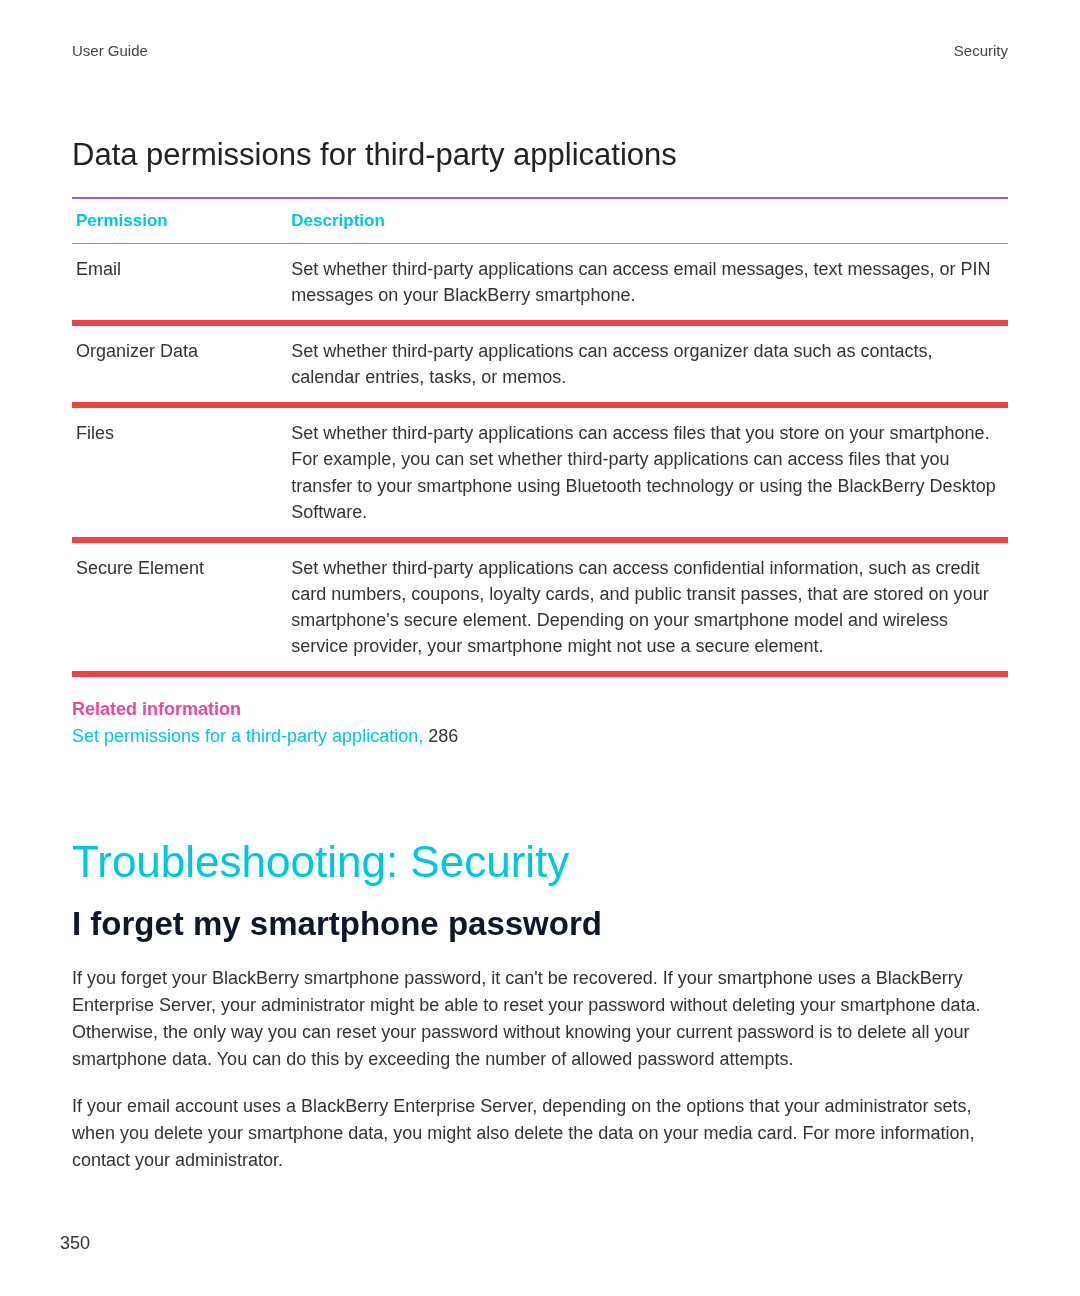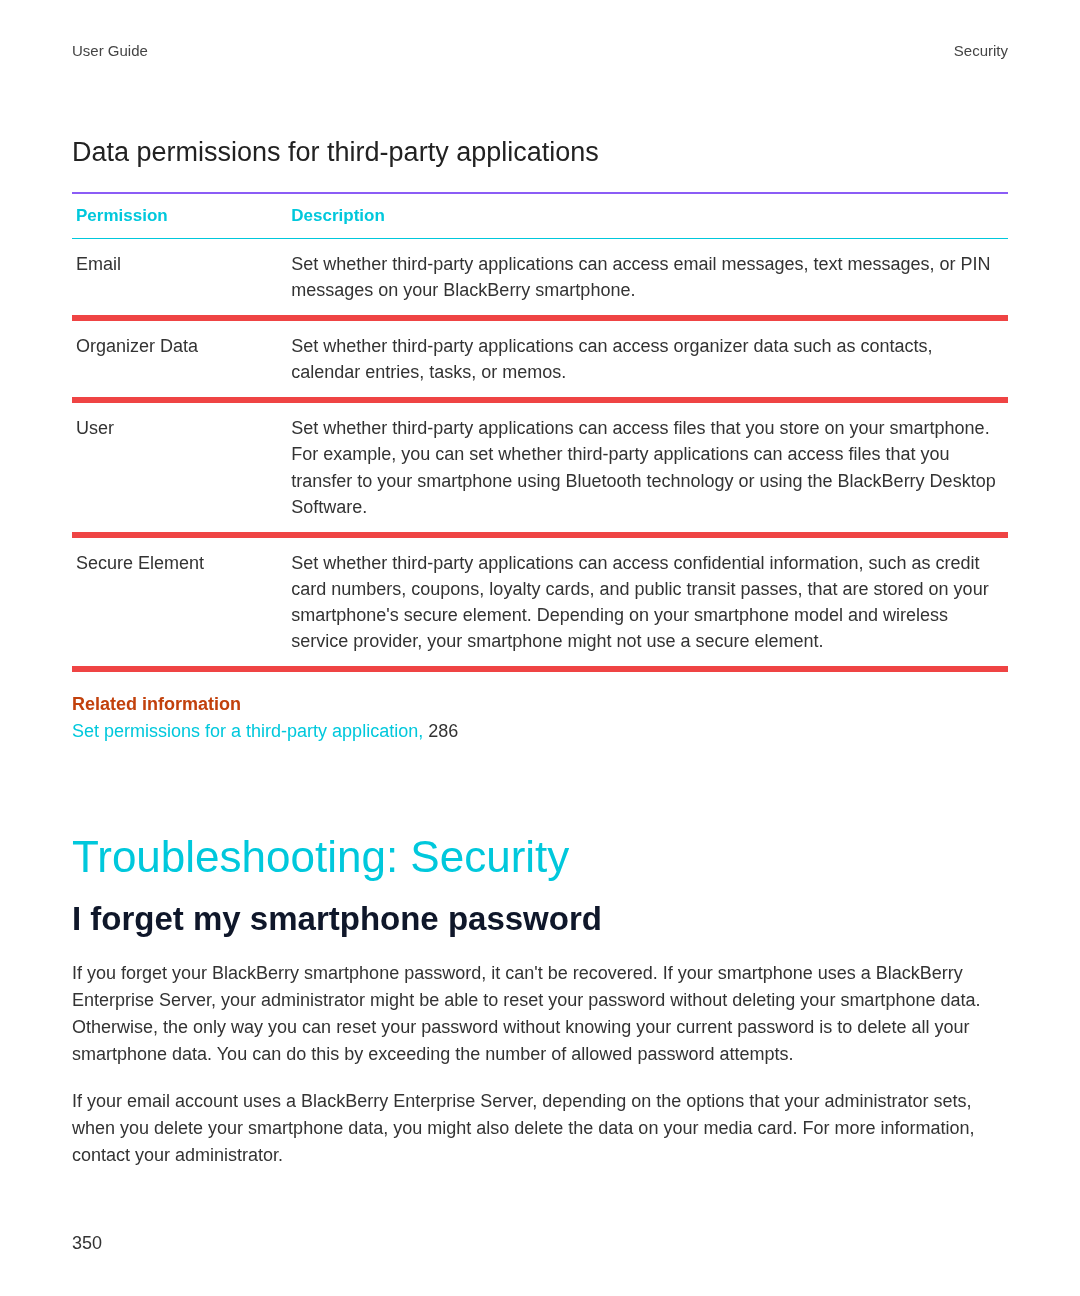--- a/index.html
+++ b/index.html
@@ -18,21 +18,21 @@
       padding: 42px 72px 42px 72px;
     }
     .header {
       display: flex;
       justify-content: space-between;
       font-size: 15px;
       color: #444444;
       margin-bottom: 78px;
     }
     .section-heading {
-      font-size: 27px;
+      font-size: 31px;
       color: #222222;
       font-weight: 400;
       margin-bottom: 24px;
     }
     table {
       width: 100%;
       border-collapse: collapse;
       margin-bottom: 22px;
     }
     thead th {
@@ -51,21 +51,21 @@
       color: #333333;
       vertical-align: top;
       line-height: 1.45;
     }
     td.perm-col {
       width: 23%;
     }
     .related-heading {
       font-weight: 700;
       font-size: 18px;
-      color: #c2410c;
+      color: #ec4899;
       margin-bottom: 6px;
     }
     .related-link {
       color: #00c8dc;
       font-size: 18px;
     }
     .related-link .page-ref {
       color: #333333;
     }
     .troubleshoot-heading {
@@ -83,21 +83,21 @@
     }
     .body-text {
       font-size: 18px;
       line-height: 1.5;
       color: #333333;
       margin-bottom: 20px;
     }
     .page-number {
       position: absolute;
       bottom: 42px;
-      left: 72px;
+      left: 60px;
       font-size: 18px;
       color: #333333;
     }
   </style>
 </head>
 <body>
 
 <div class="header">
   <span>User Guide</span>
   <span>Security</span>
@@ -115,21 +115,21 @@
   <tbody>
     <tr>
       <td class="perm-col">Email</td>
       <td>Set whether third-party applications can access email messages, text messages, or PIN messages on your BlackBerry smartphone.</td>
     </tr>
     <tr>
       <td class="perm-col">Organizer Data</td>
       <td>Set whether third-party applications can access organizer data such as contacts, calendar entries, tasks, or memos.</td>
     </tr>
     <tr>
-      <td class="perm-col">User</td>
+      <td class="perm-col">Files</td>
       <td>Set whether third-party applications can access files that you store on your smartphone. For example, you can set whether third-party applications can access files that you transfer to your smartphone using Bluetooth technology or using the BlackBerry Desktop Software.</td>
     </tr>
     <tr>
       <td class="perm-col">Secure Element</td>
       <td>Set whether third-party applications can access confidential information, such as credit card numbers, coupons, loyalty cards, and public transit passes, that are stored on your smartphone's secure element. Depending on your smartphone model and wireless service provider, your smartphone might not use a secure element.</td>
     </tr>
   </tbody>
 </table>
 
 <div class="related-heading">Related information</div>

